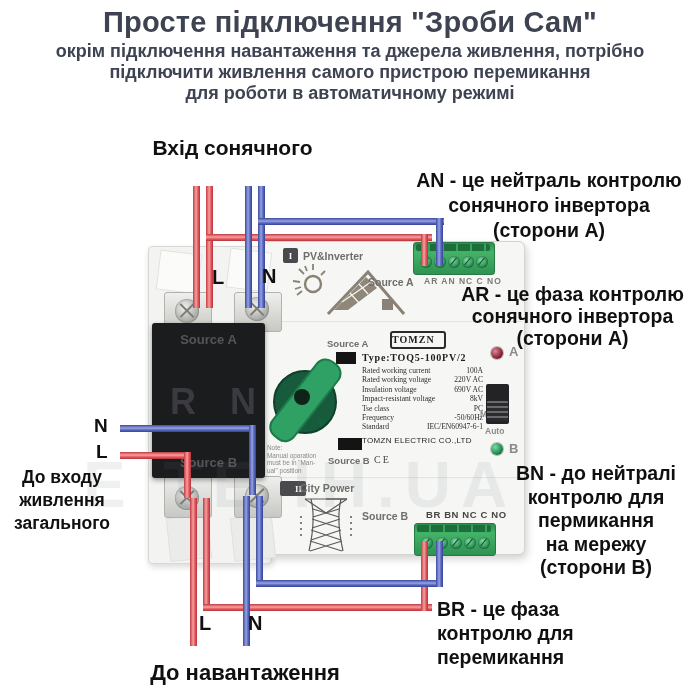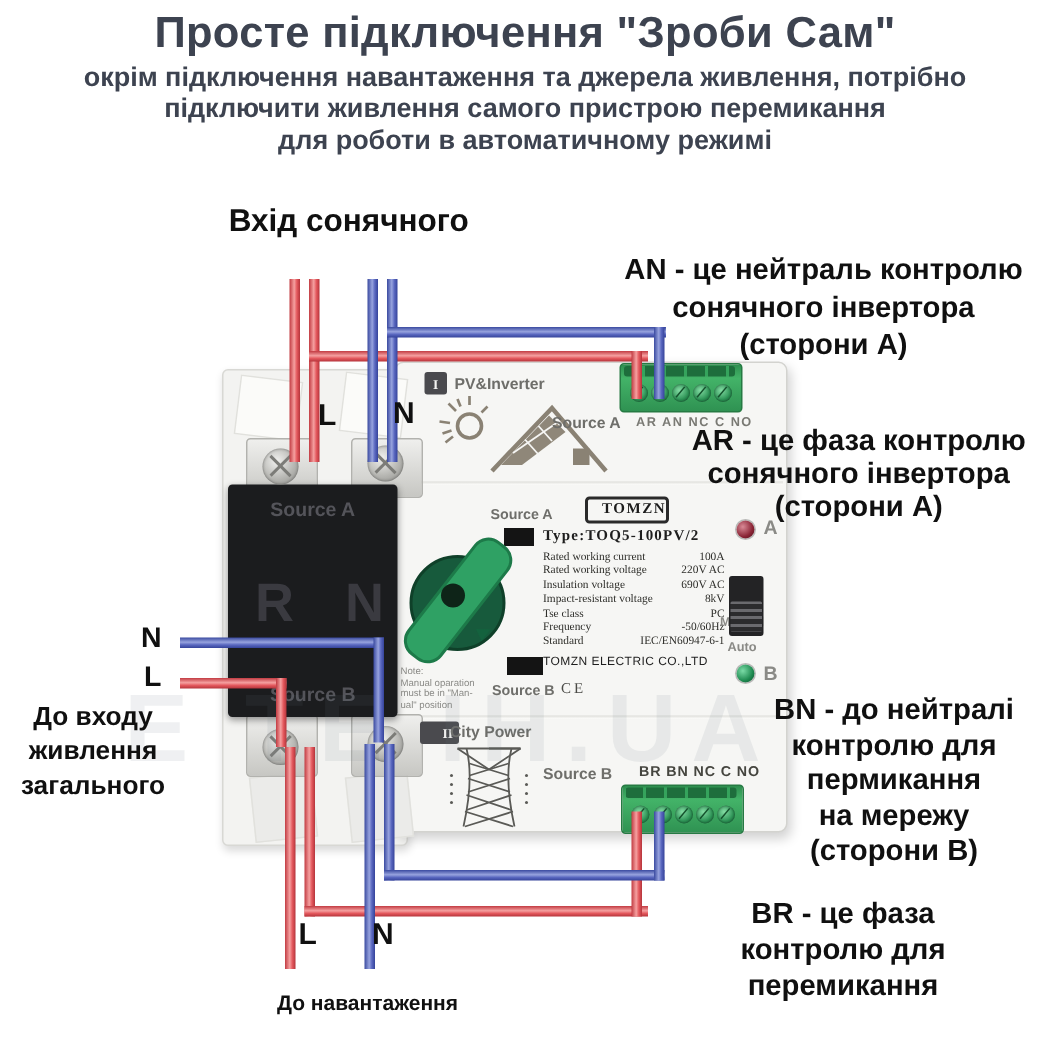--- a/index.html
+++ b/index.html
@@ -139,21 +139,21 @@
     <div class="gscrew" style="left:20px;top:13px;"></div>
     <div class="gscrew" style="left:34px;top:13px;"></div>
     <div class="gscrew" style="left:48px;top:13px;"></div>
     <div class="gscrew" style="left:62px;top:13px;"></div>
   </div>
   <div class="abs" style="left:424px;top:276px;font-size:8.5px;font-weight:600;color:#7a7a74;letter-spacing:1px;z-index:5;">AR AN NC C NO</div>
 
   <div class="abs dtxt" style="left:327px;top:338px;font-size:9.5px;z-index:5;">Source A</div>
   <div class="abs blackrect" style="left:336px;top:352px;width:20px;height:12px;"></div>
   <div class="abs serif" style="left:390px;top:331px;width:52px;height:14px;border:2px solid #2a2a2a;border-radius:3px;
-       text-align:right;font-size:10px;font-weight:bold;letter-spacing:1px;color:#1c1c1c;z-index:5;line-height:14px;">TOMZN</div>
+       text-align:left;font-size:10px;font-weight:bold;letter-spacing:1px;color:#1c1c1c;z-index:5;line-height:14px;">TOMZN</div>
   <div class="abs serif" style="left:362px;top:352px;font-size:10px;font-weight:bold;letter-spacing:0.8px;color:#1e1e1e;z-index:5;">Type:TOQ5-100PV/2</div>
 
   <div class="abs" style="left:362px;top:366px;width:121px;z-index:5;">
     <div class="spec-row">
         <span>Rated working current</span>
         <span>100A</span>
       </div>
     <div class="spec-row">
         <span>Rated working voltage</span>
         <span>220V AC</span>
@@ -285,31 +285,31 @@
     <div>сонячного інвертора</div>
     <div>(сторони A)</div>
   </div>
   <div class="abs ann" style="left:490px;top:462px;width:212px;text-align:center;font-size:19.5px;line-height:23.5px;z-index:20;">
     <div>BN - до нейтралі</div>
     <div>контролю для</div>
     <div>пермикання</div>
     <div>на мережу</div>
     <div>(сторони B)</div>
   </div>
-  <div class="abs ann" style="left:437px;top:597px;width:250px;text-align:center;font-size:19.5px;line-height:24px;z-index:20;">
+  <div class="abs ann" style="left:437px;top:597px;width:250px;text-align:left;font-size:19.5px;line-height:24px;z-index:20;">
     <div>BR - це фаза</div>
     <div>контролю для</div>
     <div>перемикання</div>
   </div>
 
   <div class="abs ann" style="left:94px;top:415px;font-size:19px;z-index:20;">N</div>
   <div class="abs ann" style="left:96px;top:441px;font-size:19px;z-index:20;">L</div>
   <div class="abs ann" style="left:4px;top:466px;width:116px;text-align:center;font-size:17.5px;line-height:23px;z-index:20;">
     <div>До входу</div>
     <div>живлення</div>
     <div>загального</div>
   </div>
 
   <div class="abs ann" style="left:199px;top:612px;font-size:20px;z-index:20;">L</div>
   <div class="abs ann" style="left:248px;top:612px;font-size:20px;z-index:20;">N</div>
-  <div class="abs ann" style="left:140px;top:660px;width:210px;text-align:center;font-size:14px;z-index:20;">До навантаження</div>
+  <div class="abs ann" style="left:140px;top:660px;width:210px;text-align:center;font-size:22px;z-index:20;">До навантаження</div>
 
 </div>
 
 </body></html>

